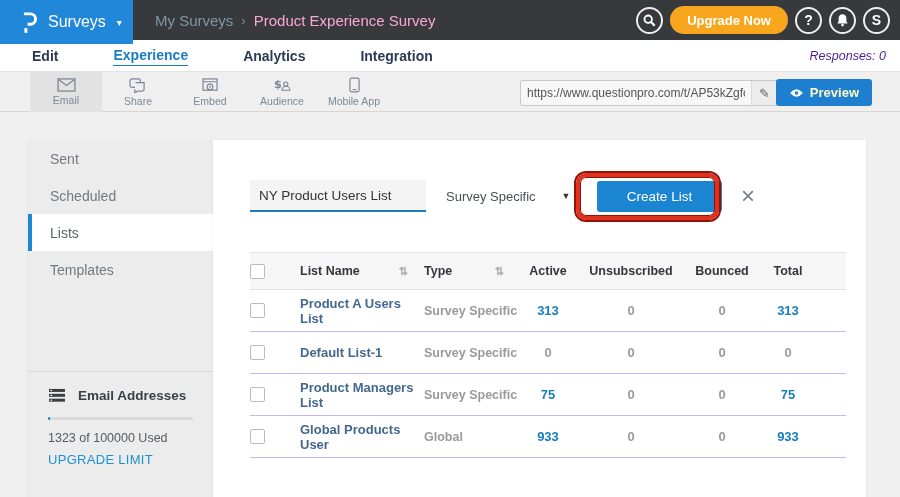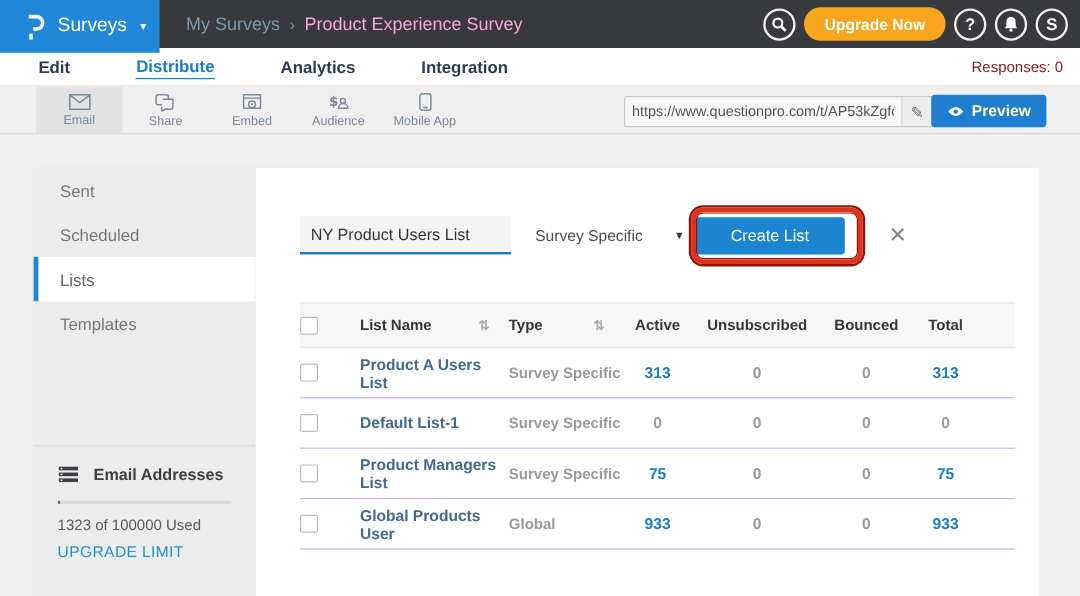--- a/index.html
+++ b/index.html
@@ -23,21 +23,21 @@
           font-size:14px; font-weight:bold; flex:0 0 auto; }
   .upgrade-pill { height:28px; padding:0 17px; background:#f7a61d; border:none; border-radius:14px;
                   color:#fff; font-weight:bold; font-size:13px; cursor:pointer; font-family:inherit; }
 
   
   .navrow { position:absolute; left:0; top:40px; width:900px; height:32px; background:#fff; border-bottom:1px solid #e4e4e4; z-index:4; }
   .nav-tabs { position:absolute; left:15px; top:0; height:32px; display:flex; align-items:center; gap:38px; }
   .nav-tab { font-size:14px; font-weight:600; color:#2b3a55; cursor:pointer;margin-left:17px; }
   .nav-tab.active { color:#1a7dc0; border-bottom:1px solid #1a7dc0; padding-bottom:2px; }
   .responses { position:absolute; right:14px; top:0; height:32px; display:flex; align-items:center;
-               color:#7f1d1d; font-size:12.5px; }
+               color:#4c1d95; font-size:12.5px;font-style:italic; }
 
   
   .toolbar { position:absolute; left:0; top:72px; width:900px; height:40px; background:#efeff0;
              border-bottom:1px solid #d6d6d6; z-index:3; }
   .tool-items { position:absolute; left:30px; top:0; height:40px; display:flex; }
   .tool-item { width:72px; height:40px; display:flex; flex-direction:column; align-items:center;
                justify-content:center; gap:2px; cursor:pointer; color:#7b8898; }
   .tool-item.active { background:#e2e2e3; }
   .tool-item .tlabel { font-size:10.5px; color:#7b8898; }
   .tool-item svg { display:block; }
@@ -68,21 +68,21 @@
   
   .main-panel { position:absolute; left:213px; top:140px; width:653px; bottom:0; background:#fff;
                 box-shadow:0 1px 3px rgba(0,0,0,.08); }
   .name-input { position:absolute; left:37px; top:40px; width:176px; height:32px; background:#f4f4f4;
                 border:none; border-bottom:2px solid #1a7dc0; font-family:inherit; font-size:13.5px;
                 color:#333; padding:0 9px; outline:none; }
   .type-select { position:absolute; left:233px; top:40px; height:32px; display:flex; align-items:center;
                  gap:26px; cursor:pointer; }
   .type-select .sel-val { font-size:13px; color:#4a4f55; }
   .type-select .caret { font-size:9px; color:#33373b; }
-  .create-btn { position:absolute; left:366px; top:41px; width:125px; height:31px; background:#1c85d2;
+  .create-btn { position:absolute; left:384px; top:41px; width:125px; height:31px; background:#1c85d2;
                 border:none; border-radius:3px; color:#fff; font-size:13.5px; cursor:pointer; font-family:inherit; }
   .annotation { position:absolute; left:363px; top:33px; width:143px; height:47px; border:4px solid #e0301e;
                 border-radius:10px; box-shadow:0 0 0 2px #8e1309, inset 0 0 0 1px #8e1309; pointer-events:none; z-index:9; }
   .close-x { position:absolute; left:520px; top:40px; width:30px; height:32px; display:flex; align-items:center;
              justify-content:center; font-size:24px; color:#7d8288; cursor:pointer; font-weight:300; }
 
   
   .lists-table { position:absolute; left:37px; top:112px; width:596px; }
   .t-row { display:flex; align-items:center; height:42px; border-bottom:1px solid #c4b5fd;font-weight:bold; }
   .t-head { height:38px; background:#f6f6f7; border-top:1px solid #e3e3e3; border-bottom:1px solid #e3e3e3;
@@ -136,21 +136,21 @@
       <path d="M4.5 4 h7.5 a6 6 0 0 1 0 12 h-3.2" fill="none" stroke="#fff" stroke-width="3.4"></path>
       <path d="M6.8 20.5 v5.5" fill="none" stroke="#fff" stroke-width="3.4"></path>
     </svg>
     <span class="product">Surveys</span>
     <span class="caret">▾</span>
   </div>
 
   <div class="navrow">
     <div class="nav-tabs">
       <span class="nav-tab">Edit</span>
-      <span class="nav-tab active">Distribute</span>
+      <span class="nav-tab active">Experience</span>
       <span class="nav-tab">Analytics</span>
       <span class="nav-tab">Integration</span>
     </div>
     <span class="responses">Responses: 0</span>
   </div>
 
   <div class="toolbar">
     <div class="tool-items">
       <div class="tool-item active">
         <svg width="19" height="14" viewBox="0 0 20 15">

